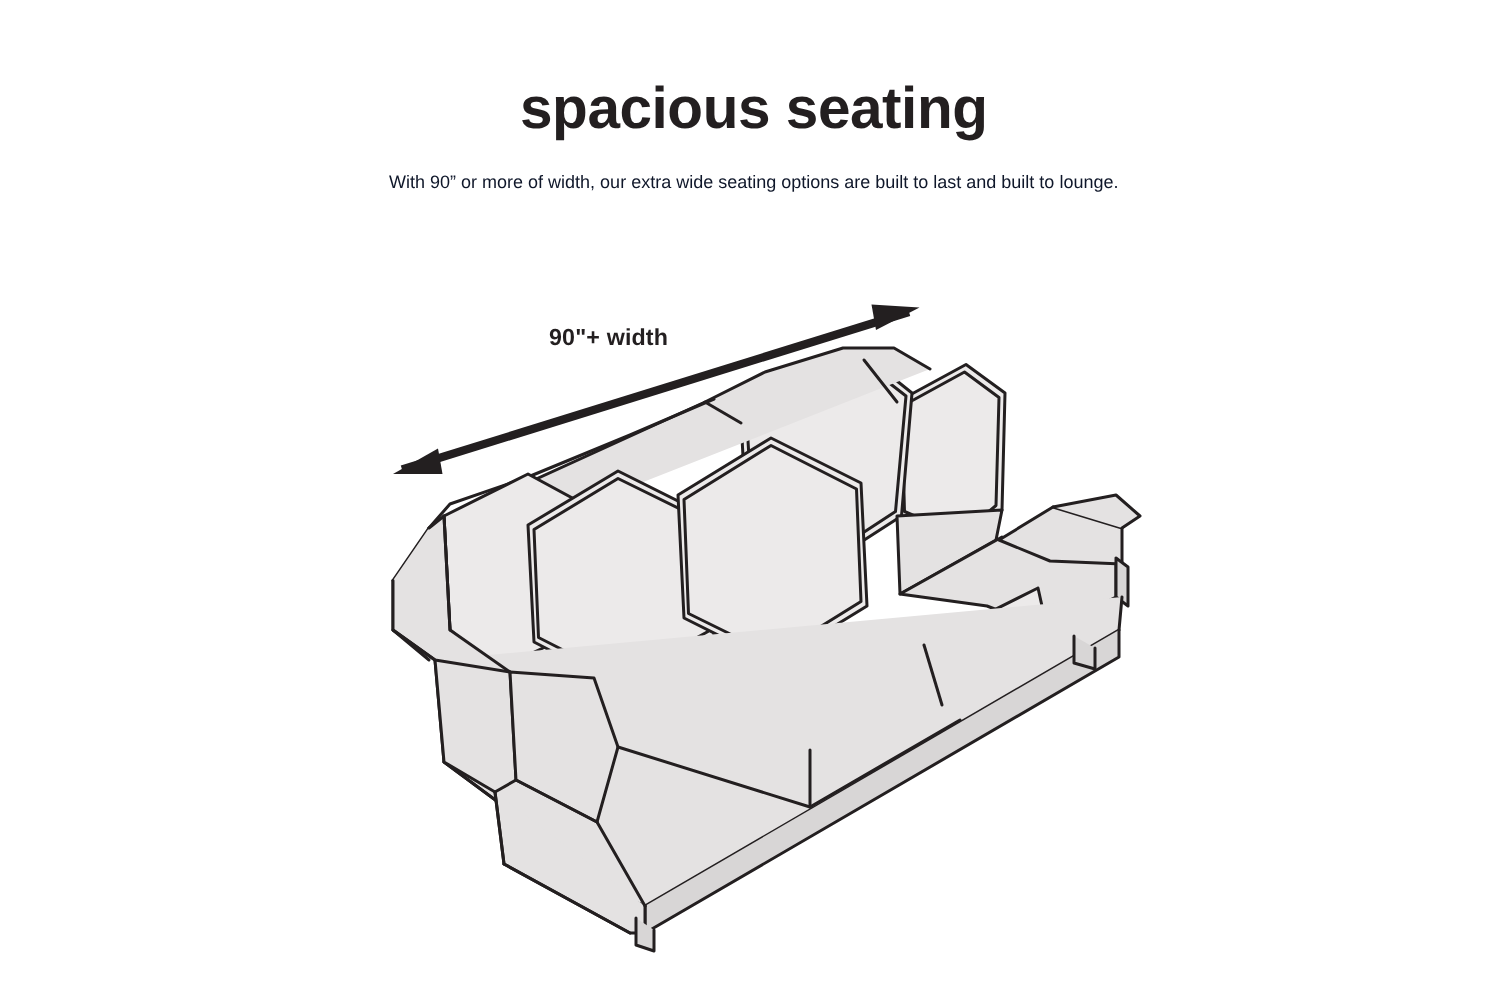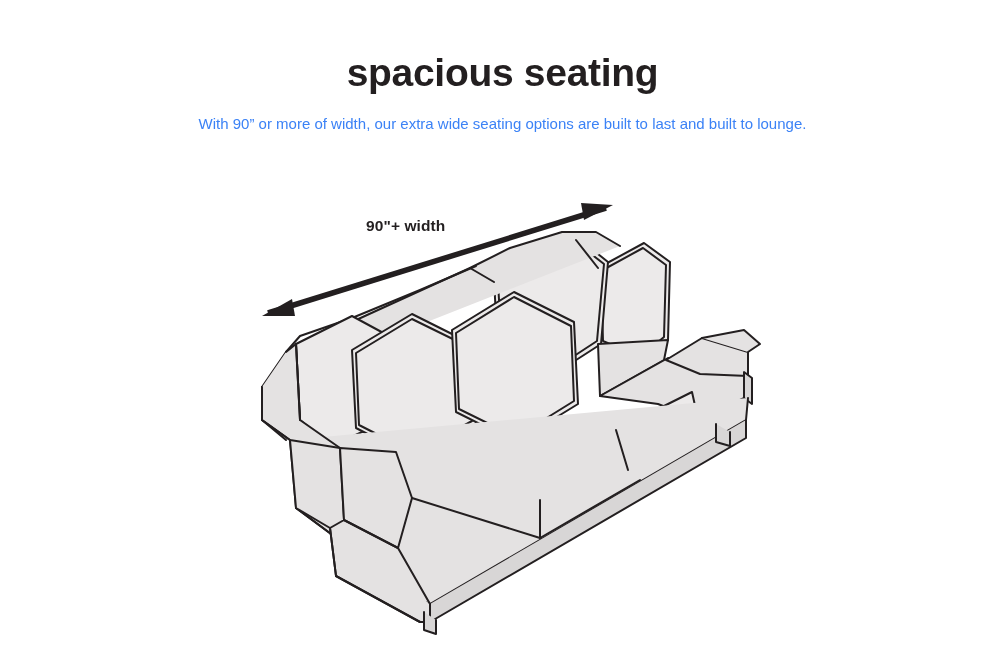--- a/index.html
+++ b/index.html
@@ -31,23 +31,23 @@
     letter-spacing: -0.3px;
     color: #231f20;
     line-height: 1.1;
   }
   .subcopy {
     position: absolute;
     top: 113px;
     left: 0;
     width: 1005px;
     text-align: center;
-    font-size: 15px;
+    font-size: 12px;
     font-weight: normal;
-    color: #3b82f6;
+    color: #0f172a;
     line-height: 1.45;
   }
   .subcopy .line {
     display: block;
   }
   .dim-label {
     position: absolute;
     top: 217px;
     left: 366px;
     font-size: 15.5px;

